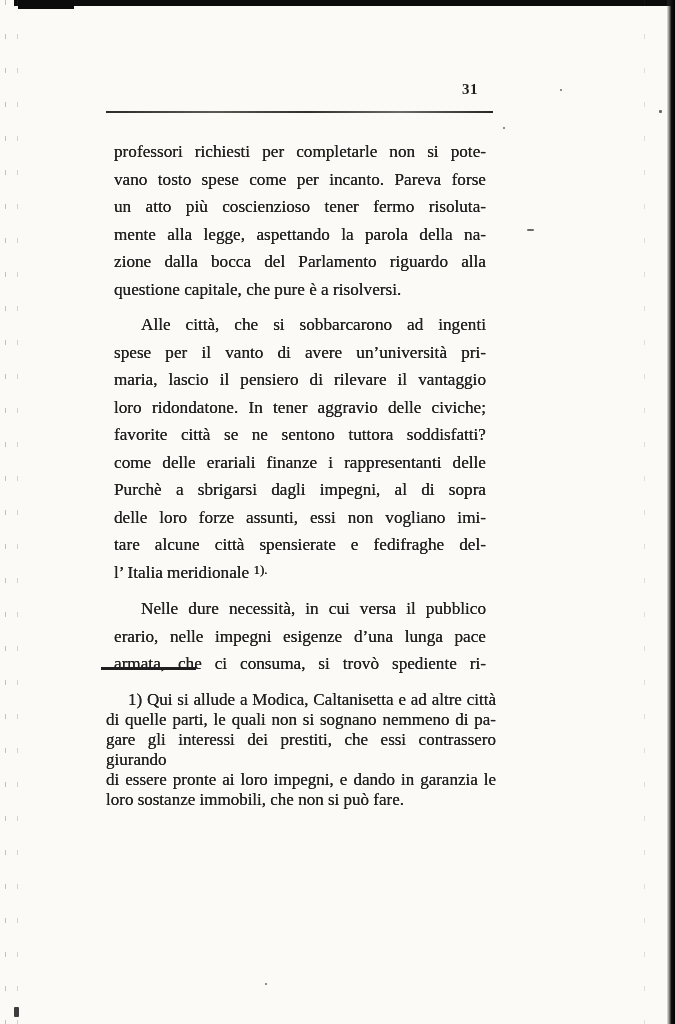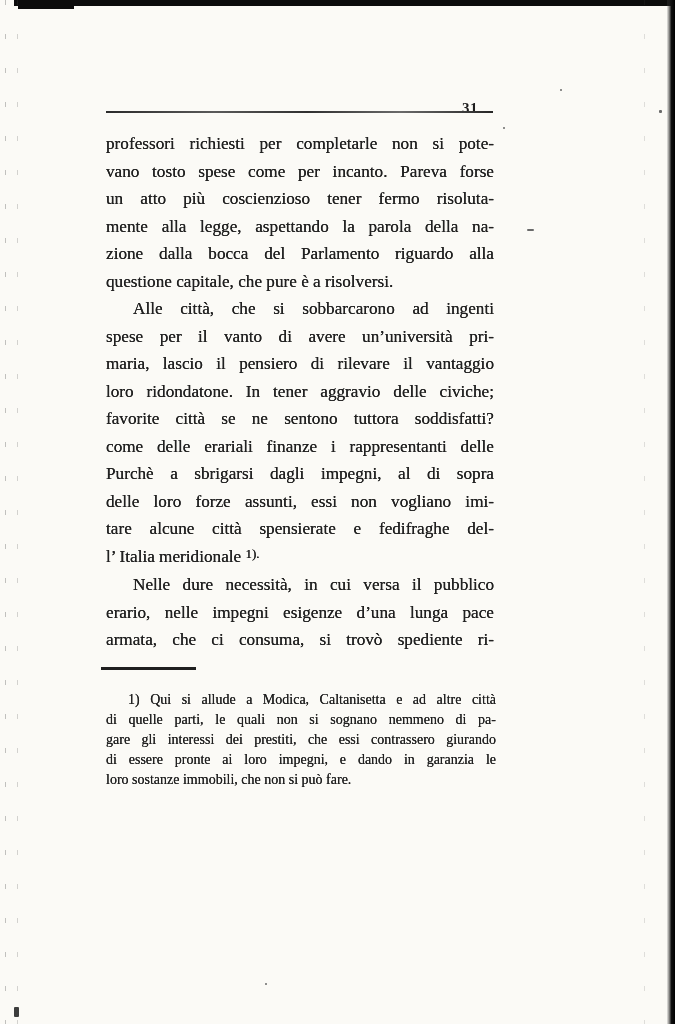--- a/index.html
+++ b/index.html
@@ -17,39 +17,39 @@
     background:linear-gradient(to left,#000 0%,#101010 45%,rgba(40,40,40,.55) 72%,rgba(120,120,120,.15) 100%);}
   .dash-line{position:absolute;top:0;bottom:0;width:1px;
     background:repeating-linear-gradient(to bottom,rgba(70,70,70,.8) 0 5px,transparent 5px 34px);}
   .dl1{left:5px;opacity:.40;}
   .dl2{left:17px;opacity:.28;}
   .dl3{left:644px;opacity:.20;}
   .speck{position:absolute;background:#6a6a6a;border-radius:1px;}
 
   
   .pageno{position:absolute;top:81px;left:450px;width:40px;text-align:center;
-    font-size:15px;font-weight:700;letter-spacing:.5px;color:#1d1d1d;margin-top:19px;}
+    font-size:15px;font-weight:700;letter-spacing:.5px;color:#1d1d1d;}
   .hrule{position:absolute;top:111px;left:106px;width:387px;height:2px;
     background:linear-gradient(to right,#2b2b2b,#5a5a5a 28%,#303030 52%,#6a6a6a 76%,#262626);}
 
   
   .bodytext{position:absolute;top:130px;left:106px;width:388px;
     font-size:17.2px;line-height:27.5px;color:#212121;
     text-shadow:0 0 .45px #212121;}
-  .para{margin:0;}
+  .para{margin:8px;}
   .line{display:block;}
   .jl{text-align:justify;text-align-last:justify;}
   .ll{text-align:left;}
   .ind{text-indent:27px;}
   .sup{font-size:13px;position:relative;top:-4px;}
 
   
   .fnrule{position:absolute;top:667px;left:101px;width:95px;height:2.5px;background:#1f1f1f;}
   .footnote{position:absolute;top:690px;left:106px;width:390px;
-    font-size:14px;line-height:20px;color:#222;
+    font-size:17px;line-height:20px;color:#222;
     text-shadow:0 0 .4px #222;}
   .footnote .ind{text-indent:22px;}
   .ital{}
 </style>
 </head>
 <body>
 
 <div class="page">
 
   <div class="top-edge"></div>

